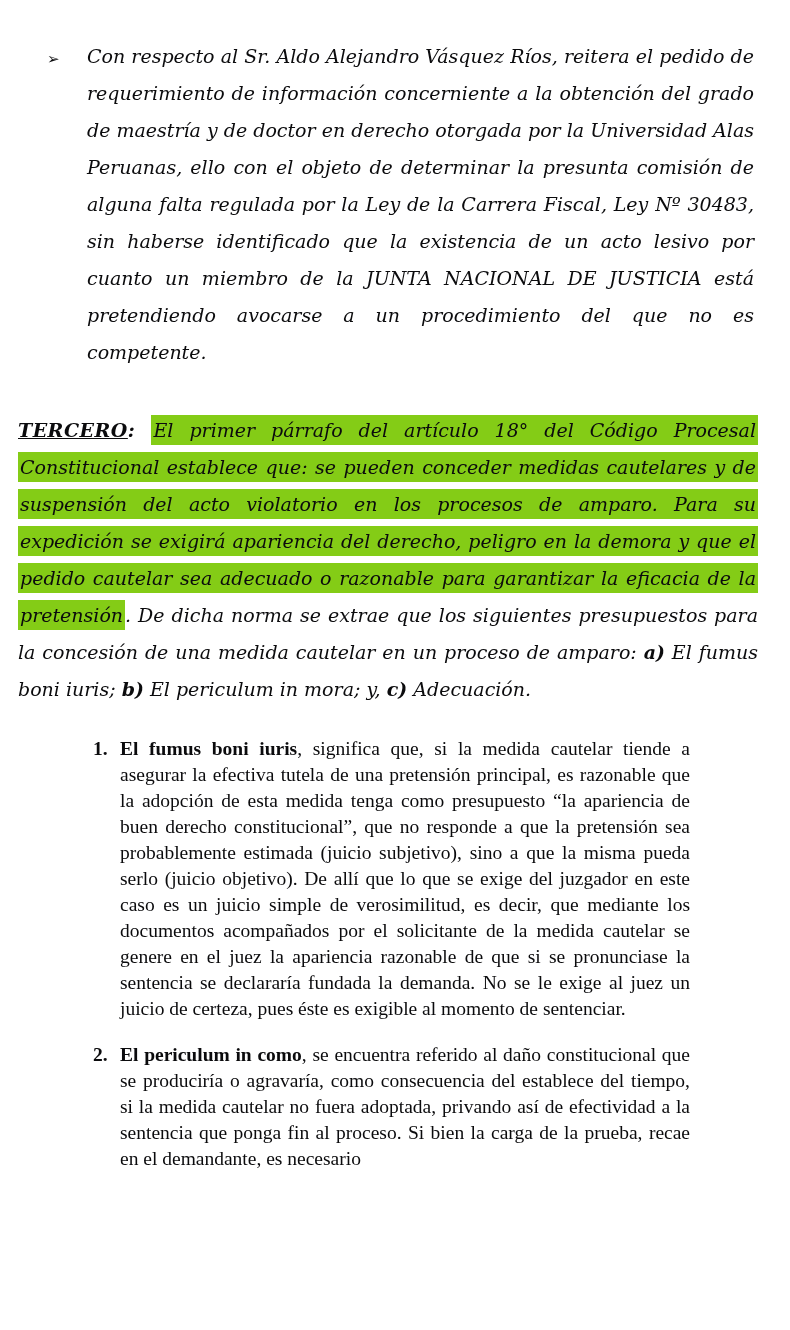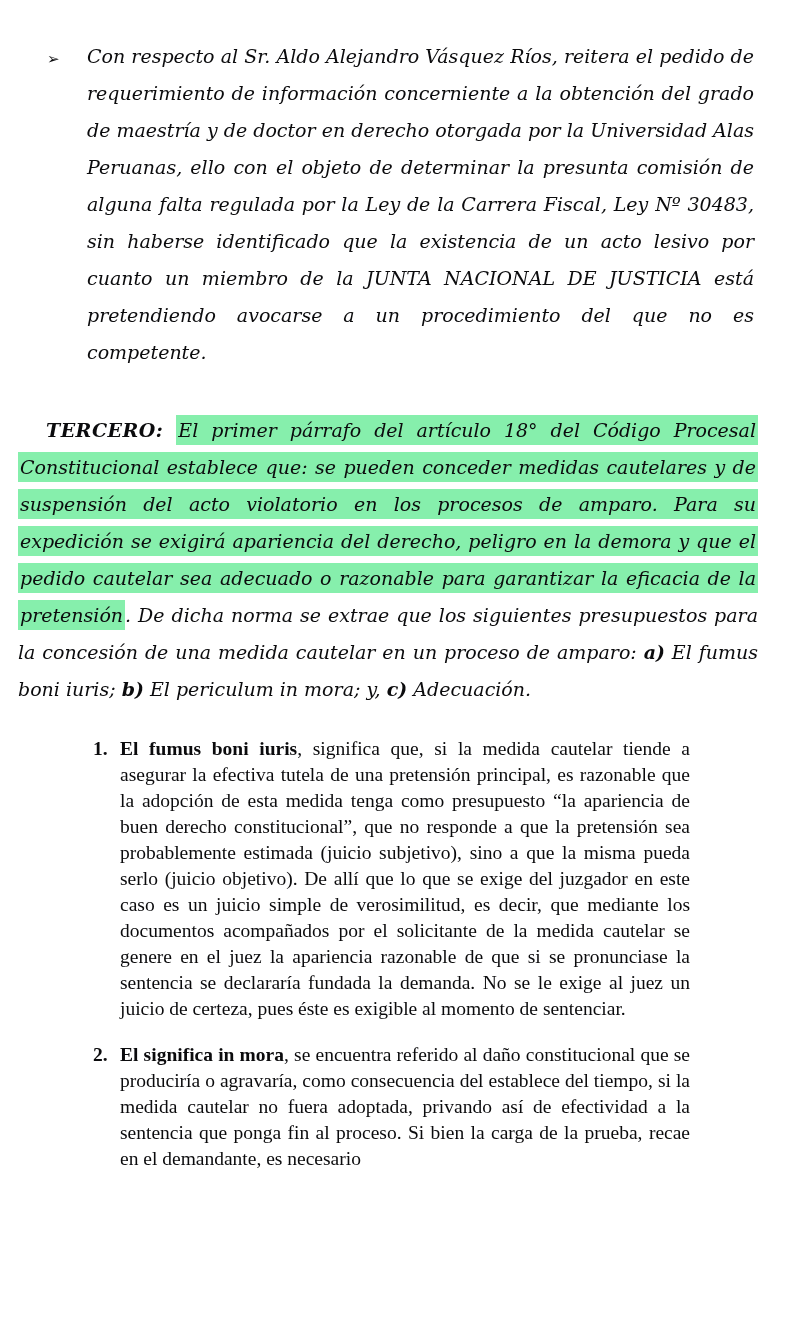--- a/index.html
+++ b/index.html
@@ -39,28 +39,28 @@
   
   .tercero {
     margin: 41px 0 0 0;
     font-style: italic;
     font-size: 19px;
     line-height: 37px;
     text-align: justify;
   }
   .tercero-label {
     font-weight: bold;
+    text-decoration: underline;
     letter-spacing: 0.5px;
-    margin-left: 28px;
   }
   .tercero-colon {
     font-weight: bold;
   }
   mark.hl {
-    background: #86efac;
+    background: #84cc16;
     color: inherit;
     padding: 4px 2px;
     -webkit-box-decoration-break: clone;
     box-decoration-break: clone;
   }
   .bi { font-weight: bold; font-style: italic; }
 
   
   .num-list {
     list-style: none;
@@ -97,17 +97,17 @@
 
   <p class="tercero">
     <span class="tercero-label">TERCERO</span><span class="tercero-colon">: </span><mark class="hl">El primer párrafo del artículo 18° del Código Procesal Constitucional establece que: se pueden conceder medidas cautelares y de suspensión del acto violatorio en los procesos de amparo. Para su expedición se exigirá apariencia del derecho, peligro en la demora y que el pedido cautelar sea adecuado o razonable para garantizar la eficacia de la pretensión</mark><span>. De dicha norma se extrae que los siguientes presupuestos para la concesión de una medida cautelar en un proceso de amparo: </span><span class="bi">a)</span><span> El fumus boni iuris; </span><span class="bi">b)</span><span> El periculum in mora; y, </span><span class="bi">c)</span><span> Adecuación.</span>
   </p>
 
   <ol class="num-list">
     <li>
       <span class="num">1.</span><b>El fumus boni iuris</b><span>, significa que, si la medida cautelar tiende a asegurar la efectiva tutela de una pretensión principal, es razonable que la adopción de esta medida tenga como presupuesto “la apariencia de buen derecho constitucional”, que no responde a que la pretensión sea probablemente estimada (juicio subjetivo), sino a que la misma pueda serlo (juicio objetivo). De allí que lo que se exige del juzgador en este caso es un juicio simple de verosimilitud, es decir, que mediante los documentos acompañados por el solicitante de la medida cautelar se genere en el juez la apariencia razonable de que si se pronunciase la sentencia se declararía fundada la demanda. No se le exige al juez un juicio de certeza, pues éste es exigible al momento de sentenciar.</span>
     </li>
     <li>
-      <span class="num">2.</span><b>El significa in mora</b><span>, se encuentra referido al daño constitucional que se produciría o agravaría, como consecuencia del establece del tiempo, si la medida cautelar no fuera adoptada, privando así de efectividad a la sentencia que ponga fin al proceso. Si bien la carga de la prueba, recae en el demandante, es necesario</span>
+      <span class="num">2.</span><b>El periculum in como</b><span>, se encuentra referido al daño constitucional que se produciría o agravaría, como consecuencia del establece del tiempo, si la medida cautelar no fuera adoptada, privando así de efectividad a la sentencia que ponga fin al proceso. Si bien la carga de la prueba, recae en el demandante, es necesario</span>
     </li>
   </ol>
 
 </div>
 
 </body></html>

